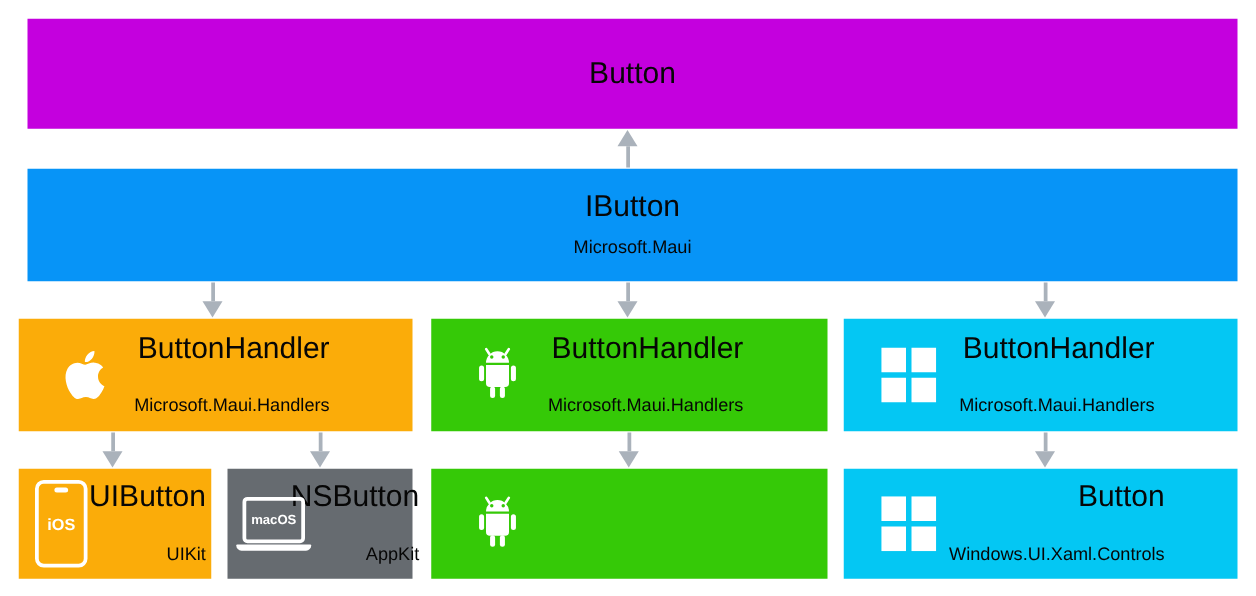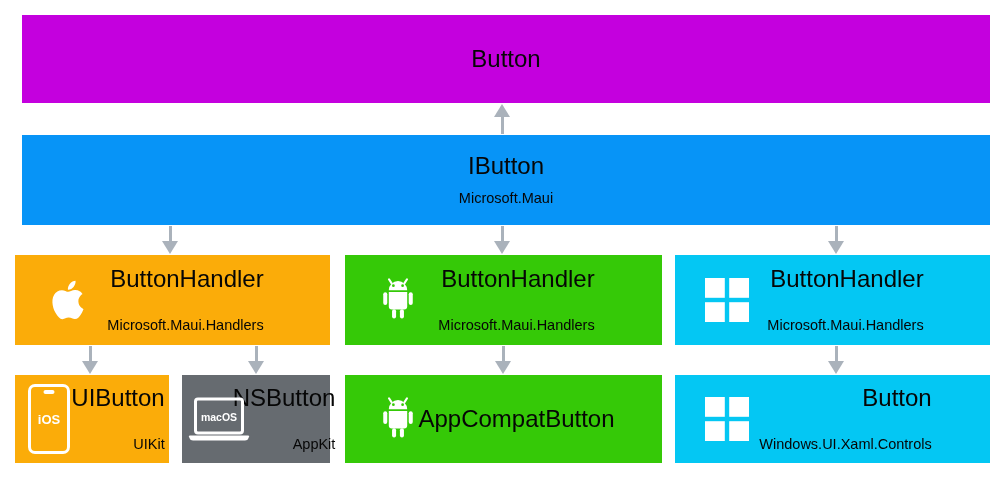--- a/index.html
+++ b/index.html
@@ -232,21 +232,20 @@
         <path fill="#ffffff" fill-rule="evenodd" d="M7.2 7.9 a4.8 4.8 0 0 1 9.6 0 Z M9.6 4.8 a0.72 0.72 0 1 0 0 1.44 a0.72 0.72 0 1 0 0 -1.44 Z M14.4 4.8 a0.72 0.72 0 1 0 0 1.44 a0.72 0.72 0 1 0 0 -1.44 Z"></path>
         <path d="M8.6 4.2 L7.3 2.2 M15.4 4.2 L16.7 2.2" stroke="#ffffff" stroke-width="1.1" stroke-linecap="round" fill="none"></path>
         <path fill="#ffffff" d="M7.2 8.8 h9.6 v7.6 a1.6 1.6 0 0 1 -1.6 1.6 h-6.4 a1.6 1.6 0 0 1 -1.6 -1.6 Z"></path>
         <rect fill="#ffffff" x="4.3" y="9" width="2.1" height="6.6" rx="1.05"></rect>
         <rect fill="#ffffff" x="17.6" y="9" width="2.1" height="6.6" rx="1.05"></rect>
         <rect fill="#ffffff" x="8.9" y="17.8" width="2.1" height="4.8" rx="1.05"></rect>
         <rect fill="#ffffff" x="13" y="17.8" width="2.1" height="4.8" rx="1.05"></rect>
       </svg>
     </span>
     <div class="textcol">
-      <div class="title">AppCompatButton</div>
     </div>
   </div>
 
   <div class="box with-icon" style="left: 675px; top: 375px; width: 315px; height: 88px; background-color: rgb(4, 199, 243);">
     <span class="side-icon">
       <svg width="44" height="44" viewBox="0 0 24 24" fill="#ffffff">
         <rect x="0" y="0" width="10.8" height="10.8"></rect>
         <rect x="13.2" y="0" width="10.8" height="10.8"></rect>
         <rect x="0" y="13.2" width="10.8" height="10.8"></rect>
         <rect x="13.2" y="13.2" width="10.8" height="10.8"></rect>

